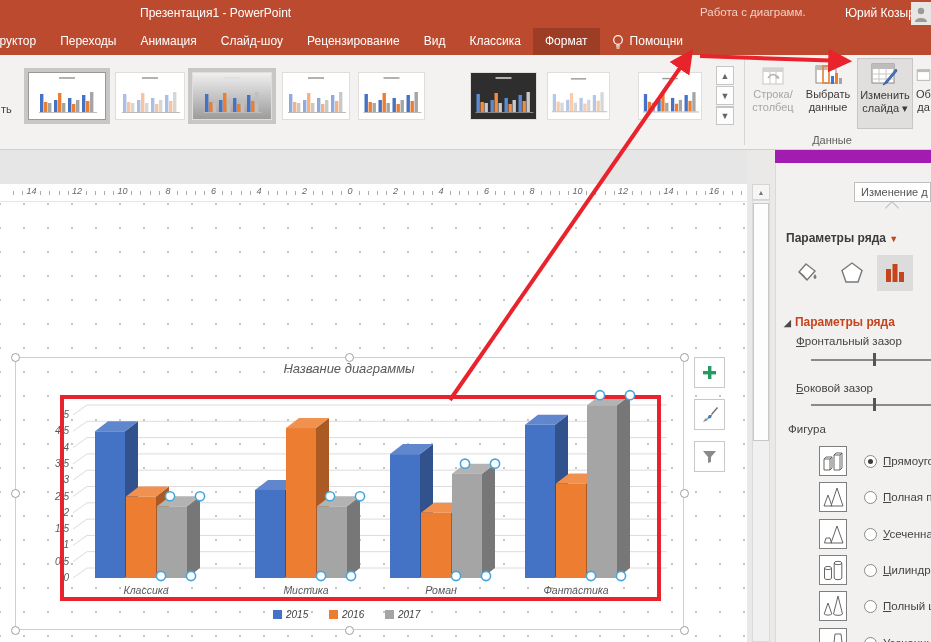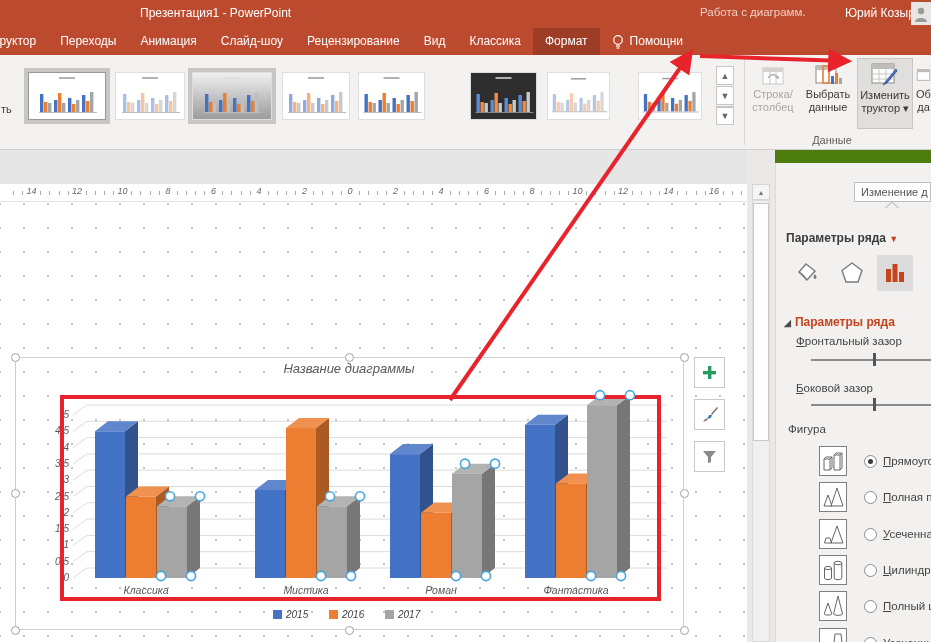--- a/index.html
+++ b/index.html
@@ -1,18 +1,18 @@
 <!DOCTYPE html>
 <html><head>
 <meta charset="utf-8">
 <style>
   html,body{margin:0;padding:0;background:#888;}
   *{box-sizing:border-box;}
   #app{position:relative;width:931px;height:642px;overflow:hidden;
-       font-family:"Liberation Sans", sans-serif;background:#4d7c0f;}
+       font-family:"Liberation Sans", sans-serif;background:#a21caf;}
 
   
   .titlebar{position:absolute;left:0;top:0;width:931px;height:28px;background:#BC4A2F;z-index:2;}
   .tb-deco{position:absolute;right:0;top:0;width:165px;height:55px;z-index:0;
     background:
       radial-gradient(circle at 120px 18px, rgba(0,0,0,.28) 0 6px, transparent 7px),
       radial-gradient(circle at 120px 18px, transparent 10px, rgba(0,0,0,.22) 11px 14px, transparent 15px),
       radial-gradient(circle at 40px 44px, rgba(0,0,0,.25) 0 9px, transparent 10px),
       radial-gradient(circle at 40px 44px, transparent 14px, rgba(0,0,0,.2) 15px 19px, transparent 20px),
       radial-gradient(circle at 155px 50px, rgba(0,0,0,.2) 0 12px, transparent 13px);}
@@ -316,21 +316,21 @@
               <rect x="2" y="3" width="22" height="19" fill="#fff" stroke="#8A8886"></rect>
               <rect x="2" y="3" width="22" height="5" fill="#BFBDBB"></rect>
               <line x1="9" y1="8" x2="9" y2="22" stroke="#C9C7C5"></line>
               <line x1="16" y1="8" x2="16" y2="22" stroke="#C9C7C5"></line>
               <line x1="2" y1="13" x2="24" y2="13" stroke="#C9C7C5"></line>
               <line x1="2" y1="18" x2="24" y2="18" stroke="#C9C7C5"></line>
               <path d="M26 8 L16 20 L13 24 L17 22 L27 10 Z" fill="#4472C4" stroke="#2F528F" stroke-width="0.8"></path>
             </svg>
           </div>
           <div>Изменить</div>
-          <div>труктор ▾</div>
+          <div>слайда ▾</div>
         </div>
         <div class="data-btn " style="left: 916px; width: 15px; overflow: hidden;">
           <div class="ic">
             <svg width="26" height="26" viewBox="0 0 26 26">
               <rect x="2" y="4" width="22" height="18" fill="#fff" stroke="#8A8886"></rect>
               <rect x="2" y="4" width="22" height="4" fill="#BFBDBB"></rect>
             </svg>
           </div>
           <div>Об</div>
           <div>да</div>

